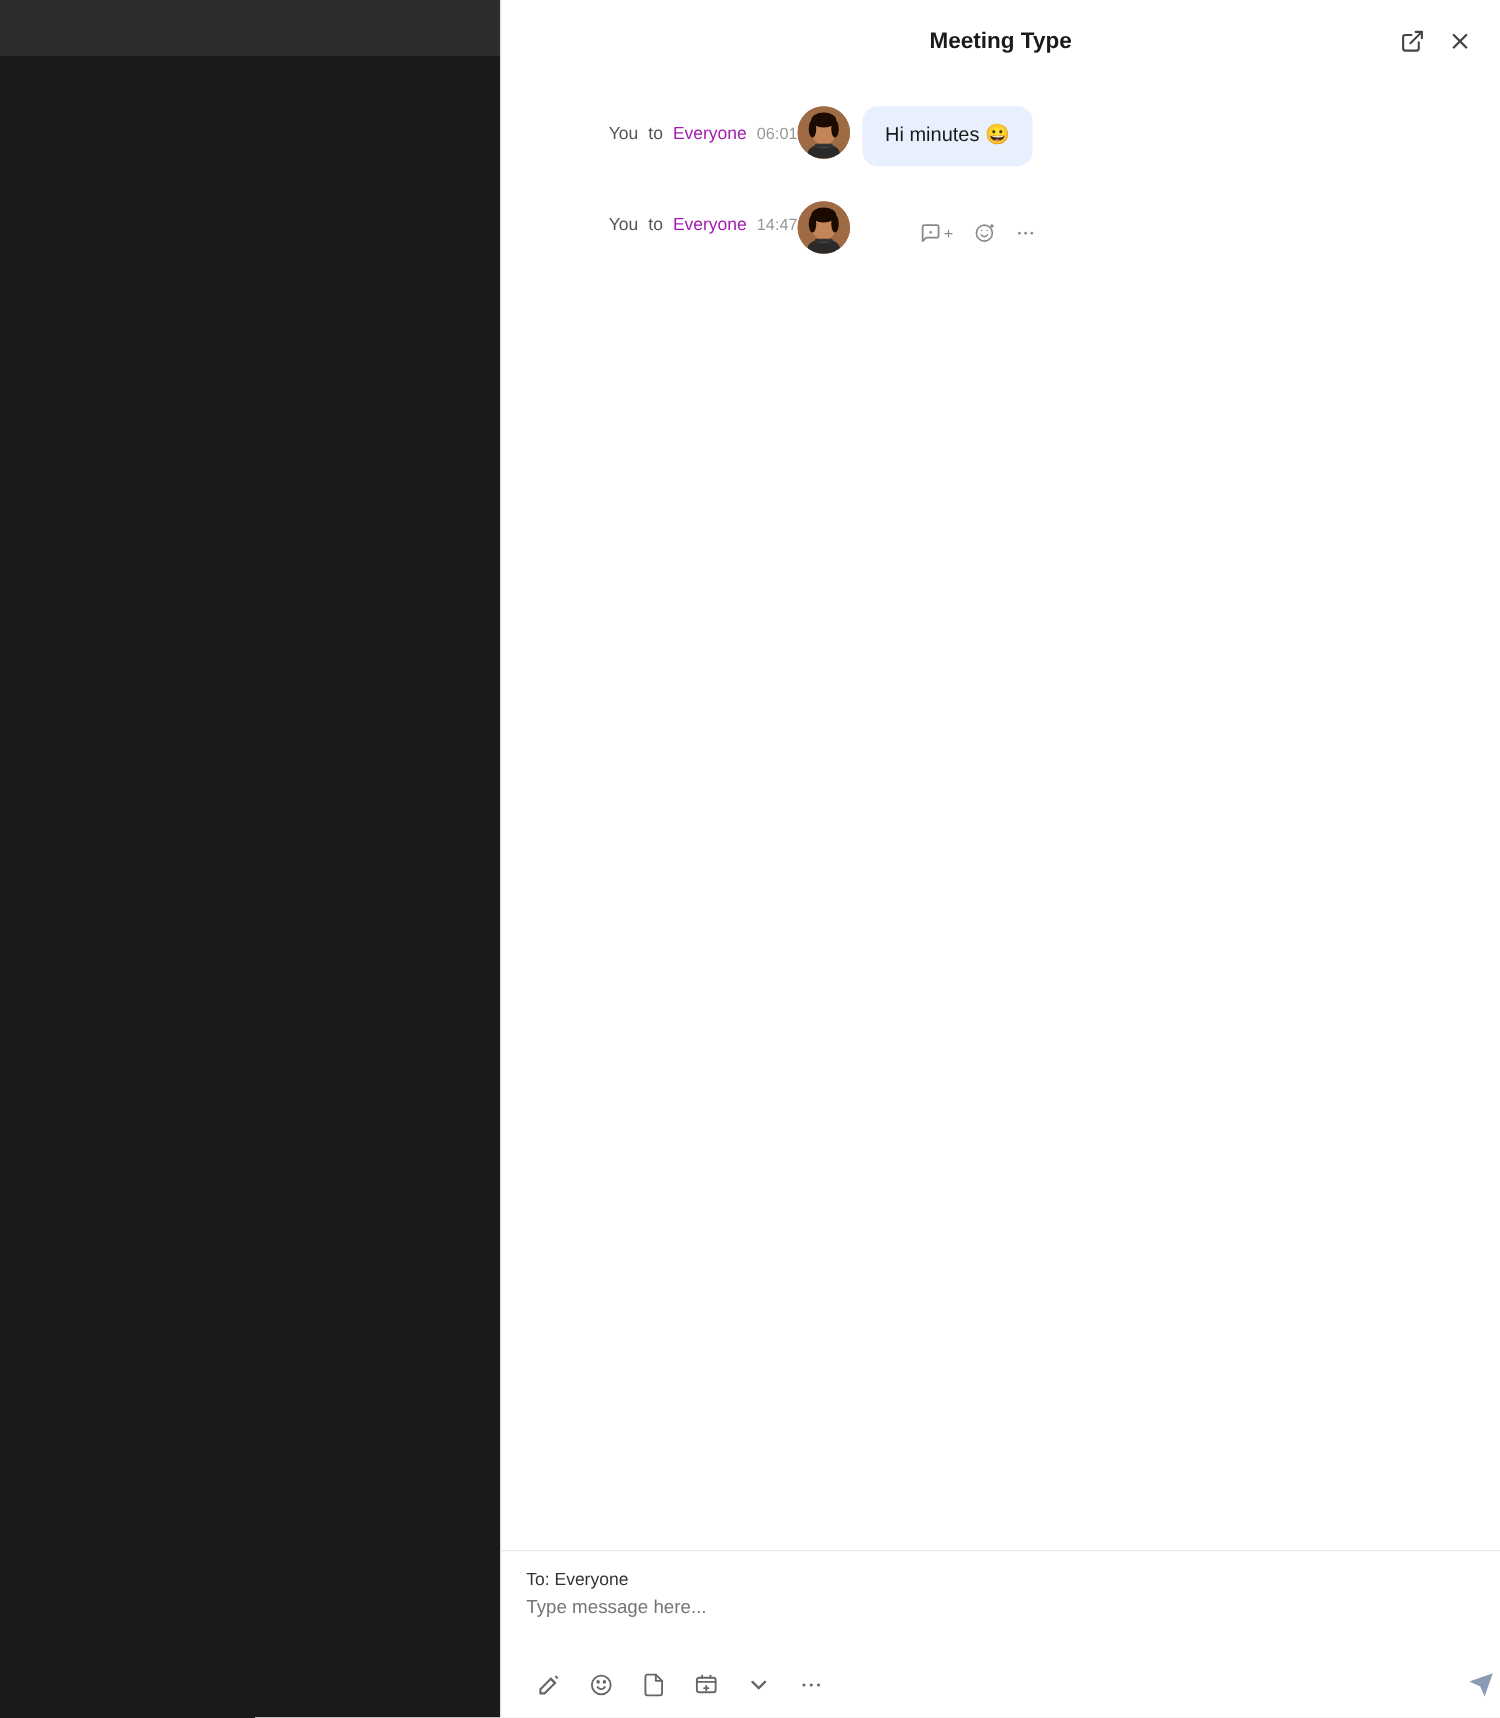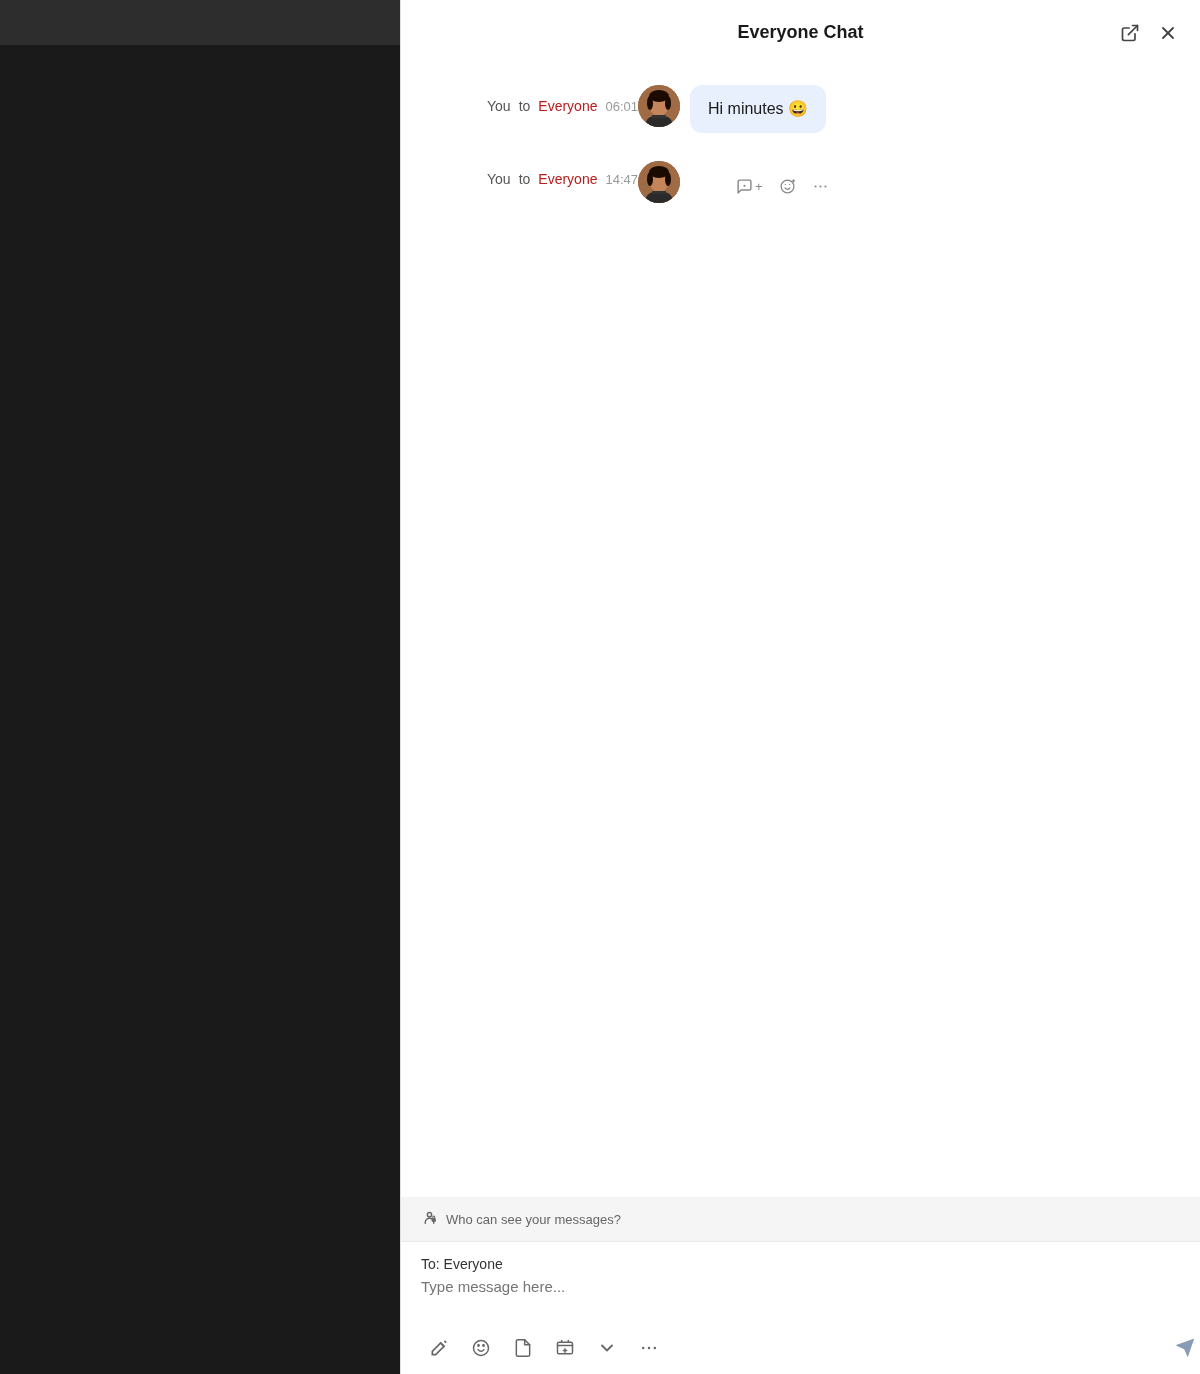--- a/index.html
+++ b/index.html
@@ -95,21 +95,21 @@
       font-size: 14px;
       color: #555;
       font-weight: 400;
     }
     .meta-to {
       font-size: 14px;
       color: #555;
     }
     .meta-recipient {
       font-size: 14px;
-      color: #b91c1c;
+      color: #a21caf;
       font-weight: 500;
     }
     .meta-time {
       font-size: 13px;
       color: #999;
     }
     .message-row {
       display: flex;
       align-items: flex-start;
       gap: 10px;
@@ -245,21 +245,21 @@
 </head>
 <body>
 
 <div class="left-panel">
   <div class="left-top-bar"></div>
 </div>
 
 <div class="chat-panel">
 
   <div class="chat-header">
-    <span class="chat-header-title">Everyone Chat</span>
+    <span class="chat-header-title">Meeting Type</span>
     <div class="chat-header-actions">
       <button class="header-icon-btn" title="Pop out">
         <svg class="icon-svg" viewBox="0 0 24 24" fill="none" stroke="#444" stroke-width="2" stroke-linecap="round" stroke-linejoin="round">
           <path d="M18 13v6a2 2 0 0 1-2 2H5a2 2 0 0 1-2-2V8a2 2 0 0 1 2-2h6"></path>
           <polyline points="15 3 21 3 21 9"></polyline>
           <line x1="10" y1="14" x2="21" y2="3"></line>
         </svg>
       </button>
       <button class="header-icon-btn" title="Close">
         <svg class="icon-svg" viewBox="0 0 24 24" fill="none" stroke="#444" stroke-width="2.2" stroke-linecap="round">
@@ -349,31 +349,20 @@
             <circle cx="5" cy="12" r="1.5"></circle>
             <circle cx="12" cy="12" r="1.5"></circle>
             <circle cx="19" cy="12" r="1.5"></circle>
           </svg>
         </button>
       </div>
     </div>
 
   </div>
 
-  <div class="privacy-bar">
-    <span class="privacy-icon">
-      <svg width="17" height="17" viewBox="0 0 24 24" fill="none" stroke="#666" stroke-width="2" stroke-linecap="round" stroke-linejoin="round">
-        <circle cx="12" cy="8" r="3"></circle>
-        <path d="M6 20v-1a6 6 0 0 1 12 0v1"></path>
-        <rect x="15" y="13" width="6" height="5" rx="1" fill="#666" stroke="none"></rect>
-        <circle cx="18" cy="11.5" r="1.5" fill="none" stroke="#666" stroke-width="1.5"></circle>
-      </svg>
-    </span>
-    <span>Who can see your messages?</span>
-  </div>
 
   <div class="input-area">
     <div class="to-line">To: Everyone</div>
     <textarea class="message-input" rows="2" placeholder="Type message here..." style=""></textarea>
 
     
     <div class="input-toolbar">
       <button class="toolbar-btn" title="Format">
         <svg class="icon-svg" viewBox="0 0 24 24" fill="none" stroke="#666" stroke-width="2" stroke-linecap="round">
           <path d="M4 20h4l10-10-4-4L4 16z"></path>

